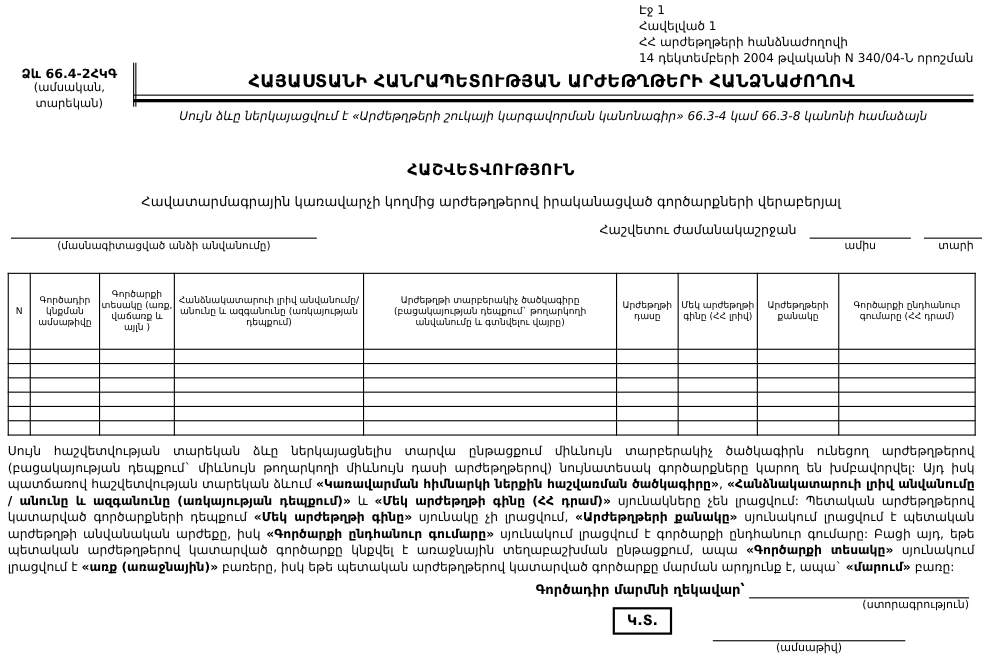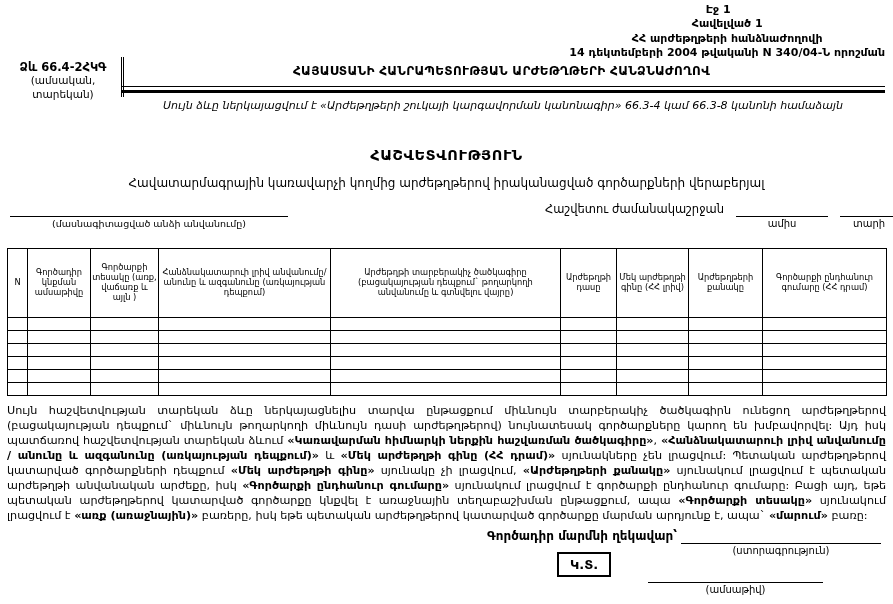--- a/index.html
+++ b/index.html
@@ -8,37 +8,37 @@
     width:893px;height:604px;
     margin:0 auto;
     background:#ffffff;
     color:#000000;
     font-family:"DejaVu Sans", sans-serif;
     overflow:hidden;
   }
   
   .top-right{
     position:absolute;top:3px;right:8px;
-    text-align:center;font-size:11px;font-weight:bold;line-height:1.3;
+    text-align:left;font-size:11px;font-weight:normal;line-height:1.3;
   }
   .top-right .pagenum{margin-right:18px;}
   
   .form-code{
     position:absolute;left:6px;top:60px;width:114px;
     text-align:center;line-height:1.25;
   }
   .form-code .code{font-size:11.5px;font-weight:bold;}
   .form-code .period{font-size:10.5px;}
   .v-divider{
     position:absolute;left:121px;top:57px;height:40px;width:0;
     border-left:3px double #000;
   }
   .org-title{
     position:absolute;left:120px;right:10px;top:64px;
-    text-align:center;font-weight:bold;font-size:12px;letter-spacing:.3px;
+    text-align:center;font-weight:bold;font-size:16px;letter-spacing:.3px;
   }
   .double-rule{
     position:absolute;left:121px;right:8px;top:86px;height:3px;
     border-top:1px solid #000;border-bottom:3px solid #000;
   }
   .submission-note{
     position:absolute;left:121px;right:8px;top:99px;
     text-align:center;font-style:italic;font-size:11px;
   }
   .report-title{
@@ -82,21 +82,21 @@
   }
   .notes .b{font-weight:bold;}
   
   .sig-row{
     position:absolute;left:487px;top:527px;
     display:flex;align-items:flex-end;gap:4px;font-size:12px;
   }
   .sig-row .slabel{font-weight:bold;margin-bottom:13px;white-space:nowrap;}
   .sig-field{display:flex;flex-direction:column;width:200px;}
   .sig-field .blank{height:16px;border-bottom:1px solid #000;}
-  .sig-field .cap{font-size:10px;text-align:center;padding-top:1px;}
+  .sig-field .cap{font-size:10px;text-align:right;padding-top:1px;}
   .seal-box{
     position:absolute;left:557px;top:552px;
     border:2px solid #000;padding:3px 11px;
     font-weight:bold;font-size:13px;
   }
   .date-field{position:absolute;left:648px;top:566px;width:175px;}
   .date-field .blank{height:16px;border-bottom:1px solid #000;}
   .date-field .cap{font-size:10px;text-align:center;padding-top:1px;}
 </style>
 </head>

